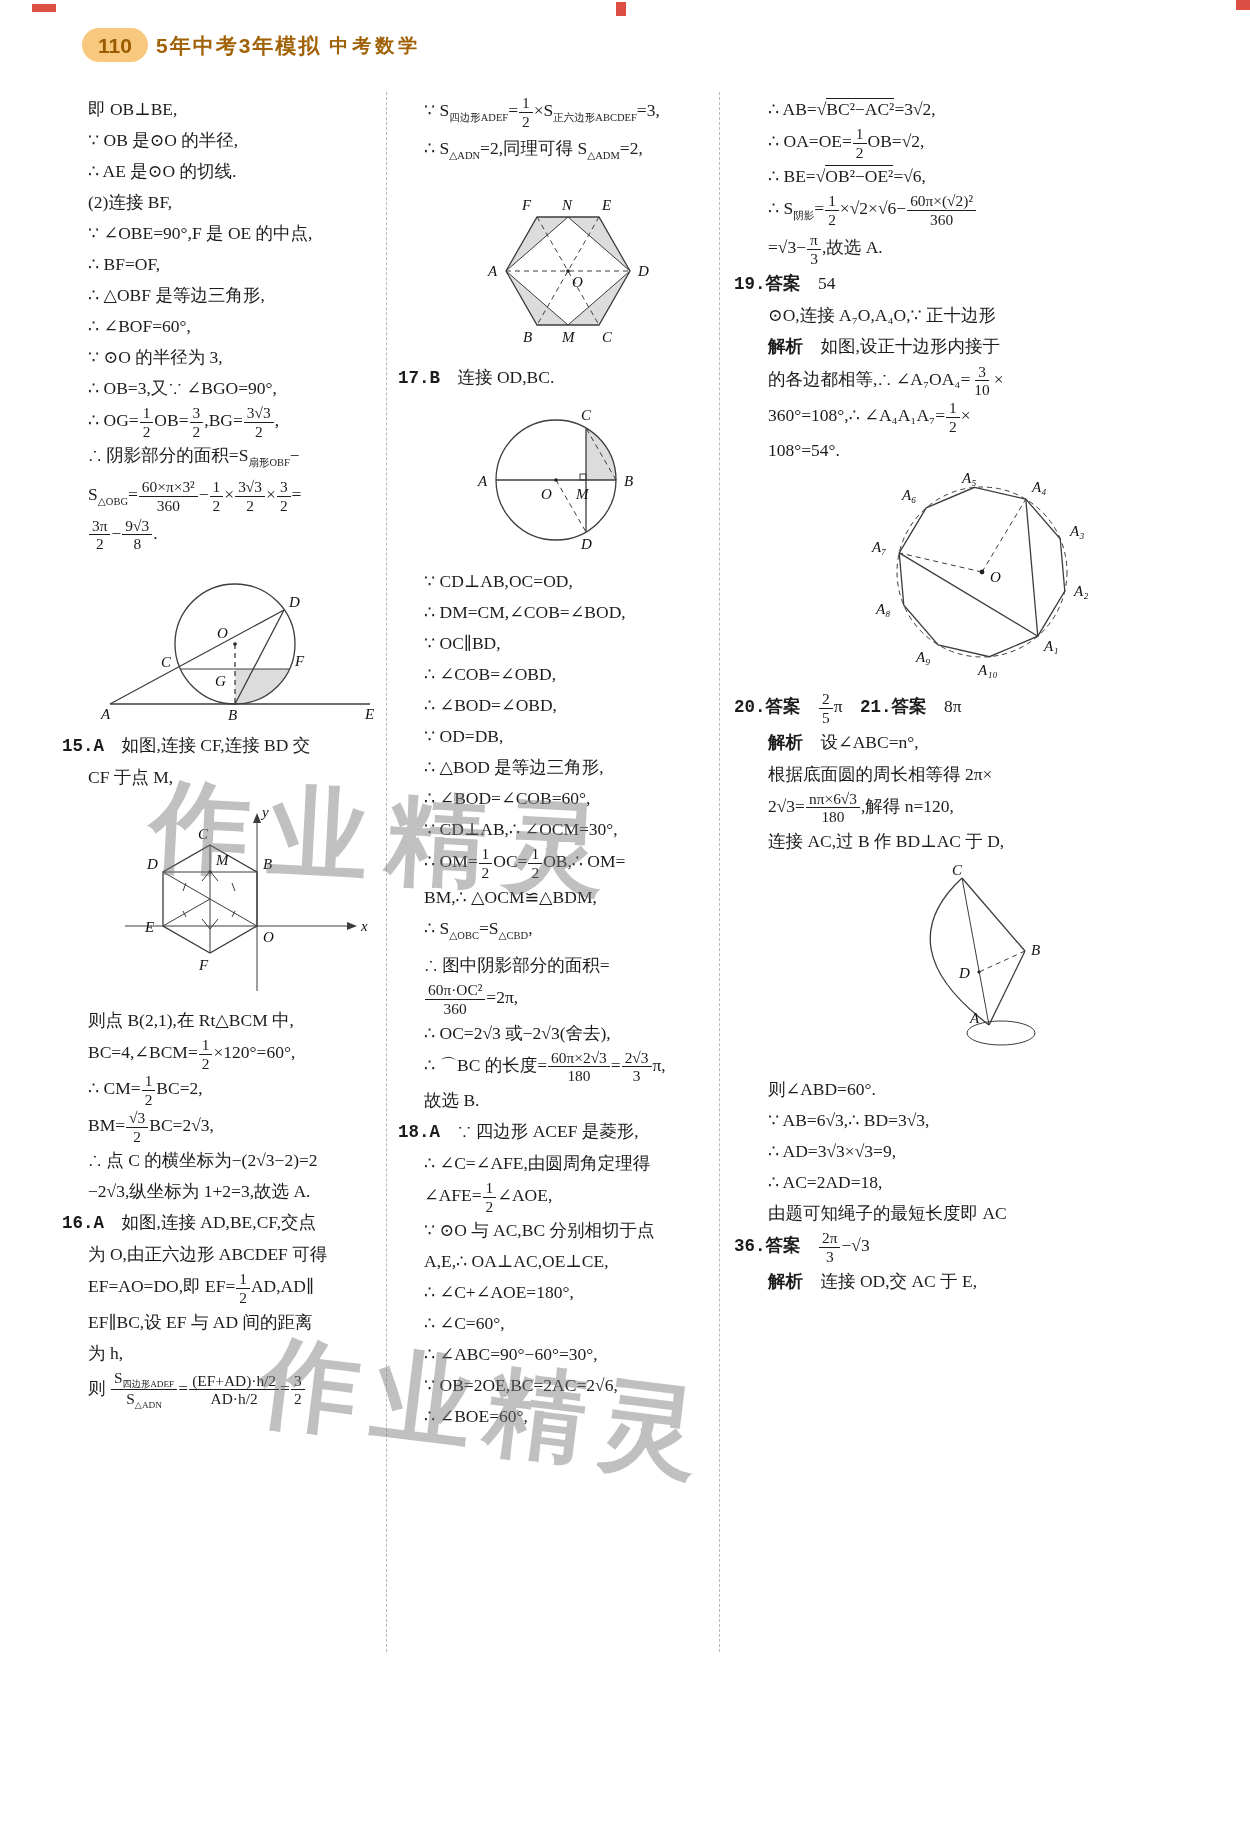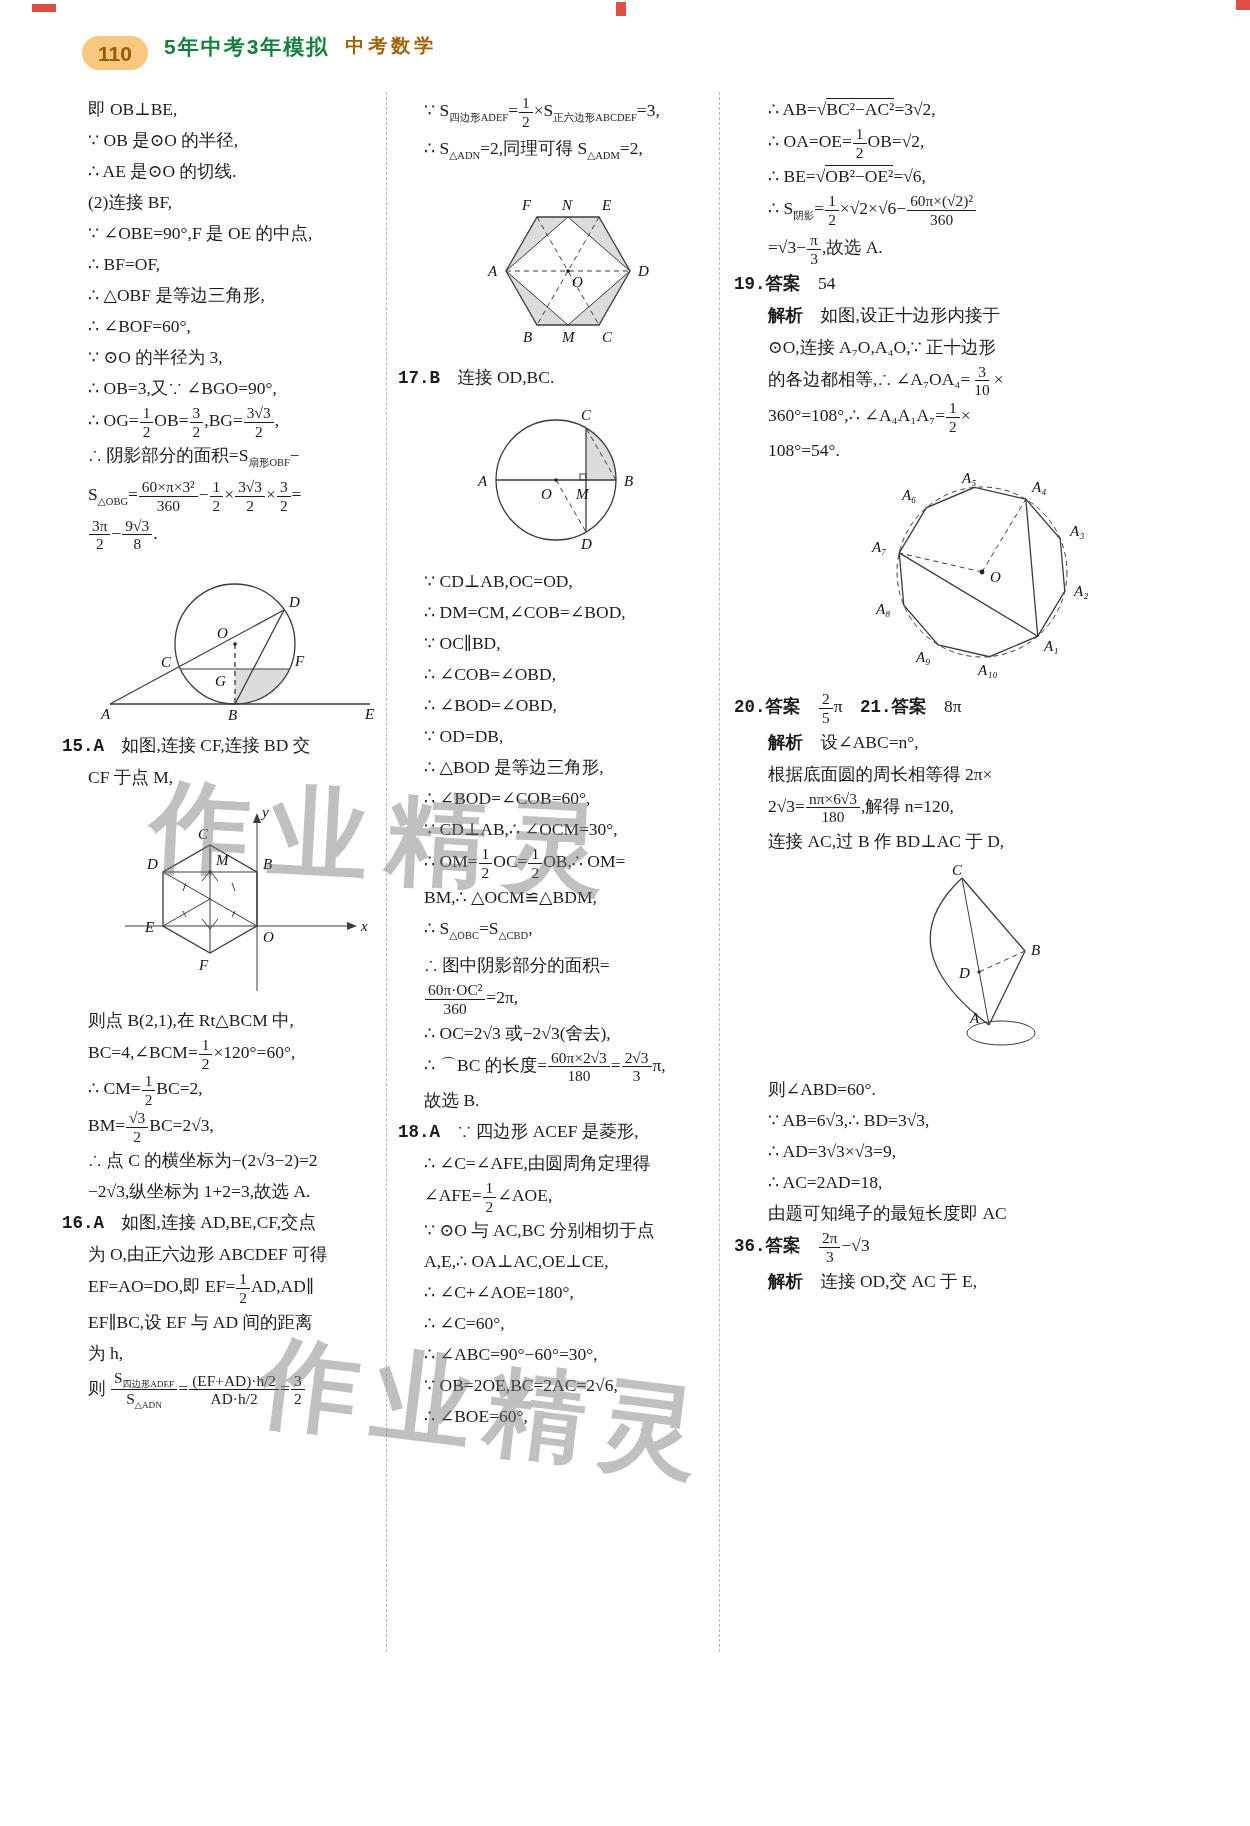--- a/index.html
+++ b/index.html
@@ -3,25 +3,25 @@
 <meta charset="utf-8">
 <style>
   *{margin:0;padding:0;box-sizing:border-box}
   html,body{background:#ddd}
   .page{position:relative;width:1250px;height:1826px;margin:0 auto;background:#fff;
         font-family:"Liberation Serif","DejaVu Serif",serif;color:#1c1c1c;overflow:hidden}
   .printmark{position:absolute;background:#d42315;opacity:.8}
   .pm1{left:32px;top:4px;width:24px;height:8px}
   .pm2{left:616px;top:2px;width:10px;height:14px}
   .pm3{left:1236px;top:0;width:14px;height:10px}
-  header{position:absolute;left:82px;top:36px;display:flex;align-items:flex-start;gap:16px}
+  header{position:absolute;left:82px;top:28px;display:flex;align-items:center;gap:8px}
   .pill{display:inline-flex;align-items:center;justify-content:center;width:66px;height:34px;
         border-radius:17px;background:#f8c87e;color:#9a5c00;
         font:bold 21px/1 "Liberation Sans",sans-serif}
-  .series{color:#15803d;font:bold 21px/1 "Liberation Sans",sans-serif;letter-spacing:2px}
+  .series{color:#a16207;font:bold 21px/1 "Liberation Sans",sans-serif;letter-spacing:2px}
   .subject{color:#a16207;font:19px/1 "Liberation Serif",serif;letter-spacing:4px;font-weight:bold}
   .sep{position:absolute;top:92px;height:1560px;border-left:1.5px dashed #b8b8b8}
   .sep1{left:386px}.sep2{left:719px}
   .col{position:absolute;top:94px;font-size:17.5px;line-height:31px}
   .col1{left:62px;width:320px;padding-left:26px}
   .col2{left:398px;width:314px;padding-left:26px}
   .col3{left:734px;width:462px;padding-left:34px}
   .ln{min-height:31px}
   .numline{text-indent:-26px}
   .col3 .numline{text-indent:-34px}
@@ -309,22 +309,22 @@
           <span class="den">2</span>
         </span>×√2×√6−<span class="frac">
           <span class="num">60π×(√2)²</span>
           <span class="den">360</span>
         </span></div>
     <div class="ln">=√3−<span class="frac">
           <span class="num">π</span>
           <span class="den">3</span>
         </span>,故选 A.</div>
     <div class="ln numline"><b>19.答案</b>　54</div>
+    <div class="ln">⊙O,连接 A₇O,A₄O,∵ 正十边形</div>
     <div class="ln"><b>解析</b>　如图,设正十边形内接于</div>
-    <div class="ln">⊙O,连接 A₇O,A₄O,∵ 正十边形</div>
     <div class="ln">的各边都相等,∴ ∠A₇OA₄=<span class="frac">
           <span class="num">3</span>
           <span class="den">10</span>
         </span>×</div>
     <div class="ln">360°=108°,∴ ∠A₄A₁A₇=<span class="frac">
           <span class="num">1</span>
           <span class="den">2</span>
         </span>×</div>
     <div class="ln">108°=54°.</div>
 

